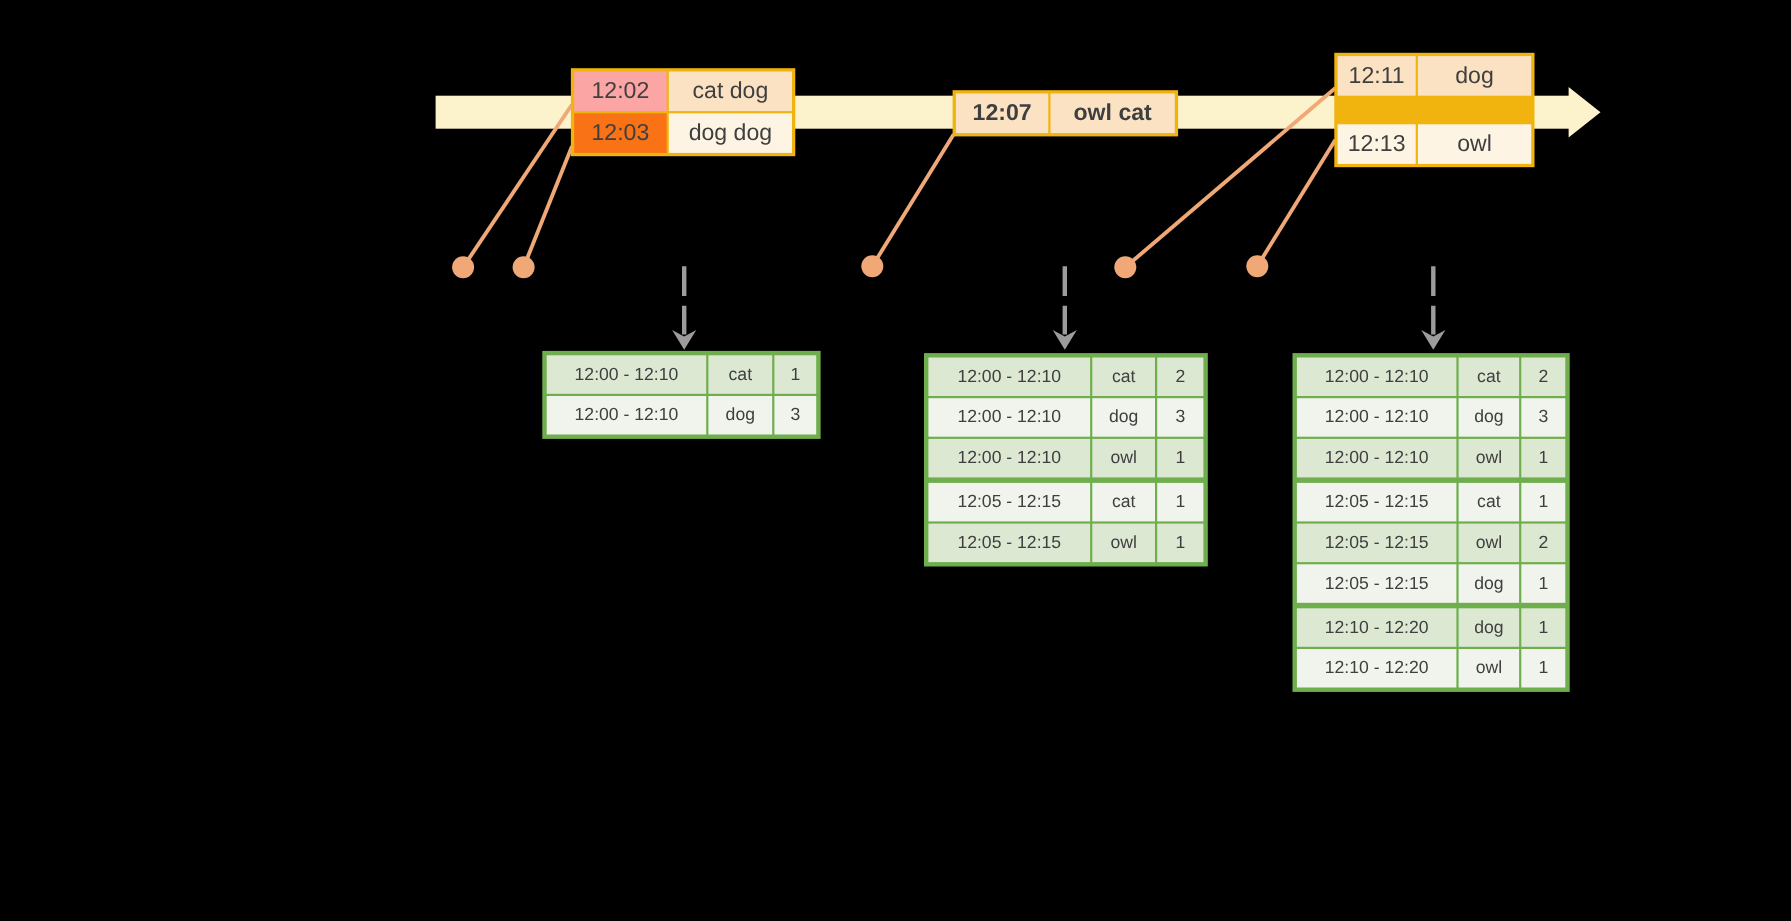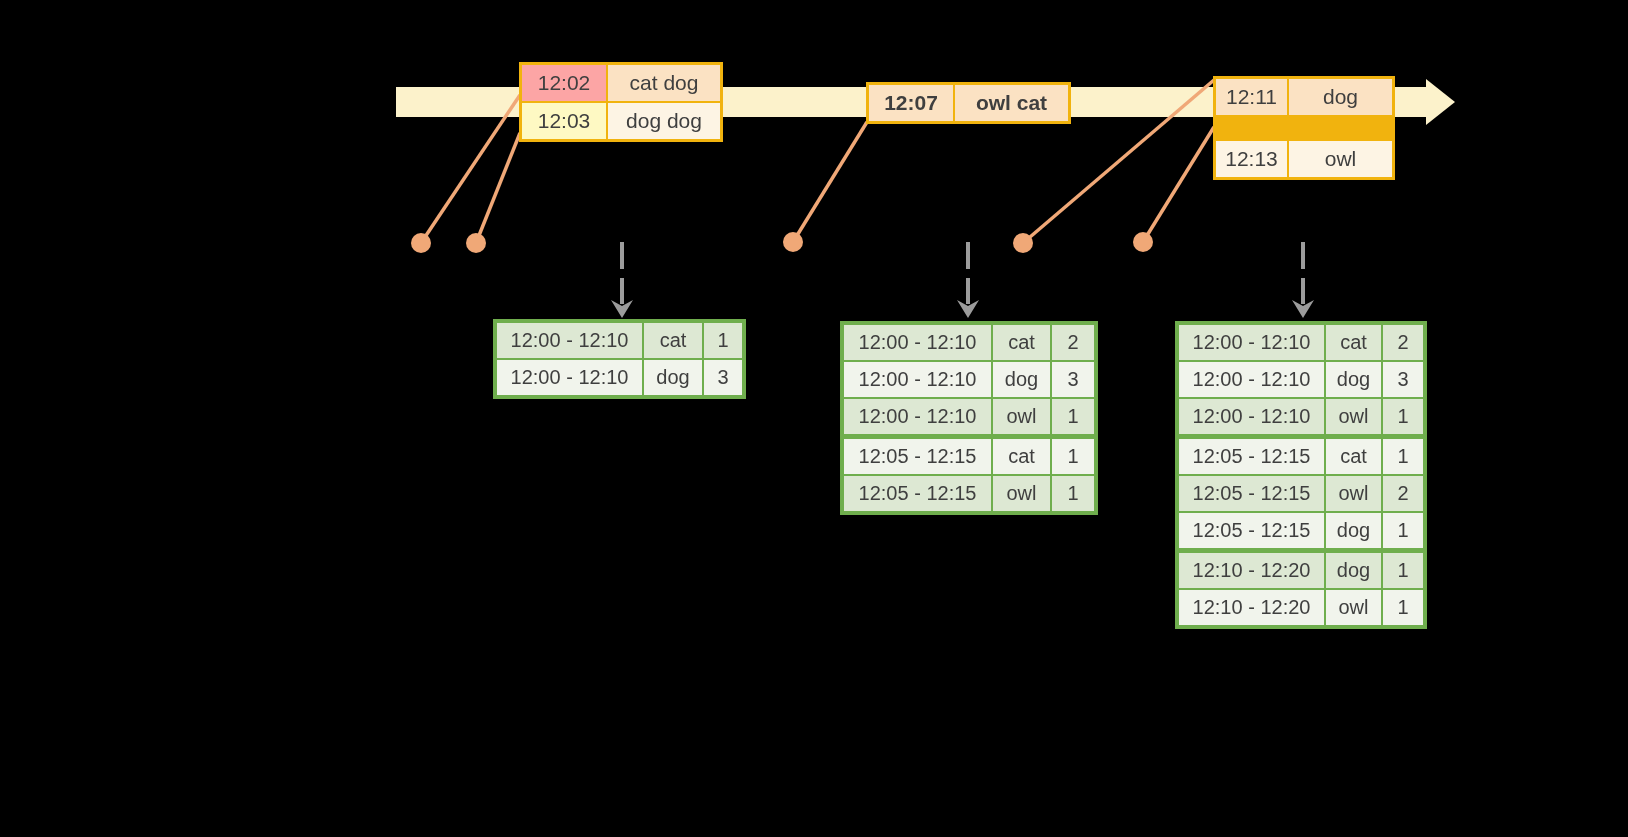--- a/index.html
+++ b/index.html
@@ -21,27 +21,27 @@
   .event-table{
     z-index:3;display:flex;flex-direction:column;gap:2px;padding:3px;
   }
   .event-row{display:grid;gap:2px;}
   .cell{
     display:flex;align-items:center;justify-content:center;
     font-size:21px;color:#3f3f3f;white-space:nowrap;
   }
   #event-table-1{left:519px;top:62px;}
   #event-table-2{left:866px;top:82px;}
-  #event-table-3{left:1213px;top:76px;}
+  #event-table-3{left:1213px;top:48px;}
   
   .result-table{
     z-index:3;display:flex;flex-direction:column;gap:2px;padding:4px;
   }
   .result-row{display:grid;gap:2px;}
-  .result-row .cell{font-size:20px;}
+  .result-row .cell{font-size:16px;}
   #result-table-1{left:493px;top:319px;}
   #result-table-2{left:840px;top:321px;}
   #result-table-3{left:1175px;top:321px;}
 </style>
 </head>
 <body>
 
 <div class="stage">
 
   <div id="timeline-band" class="abs" style="background: rgb(252, 242, 203);"></div>
@@ -65,21 +65,21 @@
       <line x1="1303" y1="242" x2="1303" y2="304" stroke="#9c9c9c" stroke-width="4" stroke-dasharray="27 9"></line>
       <path d="M 1292 300 L 1303 318 L 1314 300 L 1303 306 Z" fill="#9c9c9c"></path>
     </svg>
 
   <div id="event-table-1" class="abs event-table" style="background: rgb(241, 179, 14);">
       <div class="event-row" style="grid-template-columns: 84px 112px;">
         <div class="cell" style="background: #fca5a5; height: 36px;">12:02</div>
         <div class="cell" style="background: rgb(251, 226, 195); height: 36px;">cat dog</div>
       </div>
       <div class="event-row" style="grid-template-columns: 84px 112px;">
-        <div class="cell" style="background: #fef9c3; height: 36px;">12:03</div>
+        <div class="cell" style="background: #f97316; height: 36px;">12:03</div>
         <div class="cell" style="background: rgb(253, 244, 228); height: 36px;">dog dog</div>
       </div>
     </div>
   <div id="event-table-2" class="abs event-table" style="background: rgb(241, 179, 14); font-weight: bold;">
       <div class="event-row" style="grid-template-columns: 84px 113px;">
         <div class="cell" style="background: rgb(251, 226, 195); height: 36px;">12:07</div>
         <div class="cell" style="background: rgb(251, 226, 195); height: 36px;">owl cat</div>
       </div>
     </div>
   <div id="event-table-3" class="abs event-table" style="background: rgb(241, 179, 14);">

